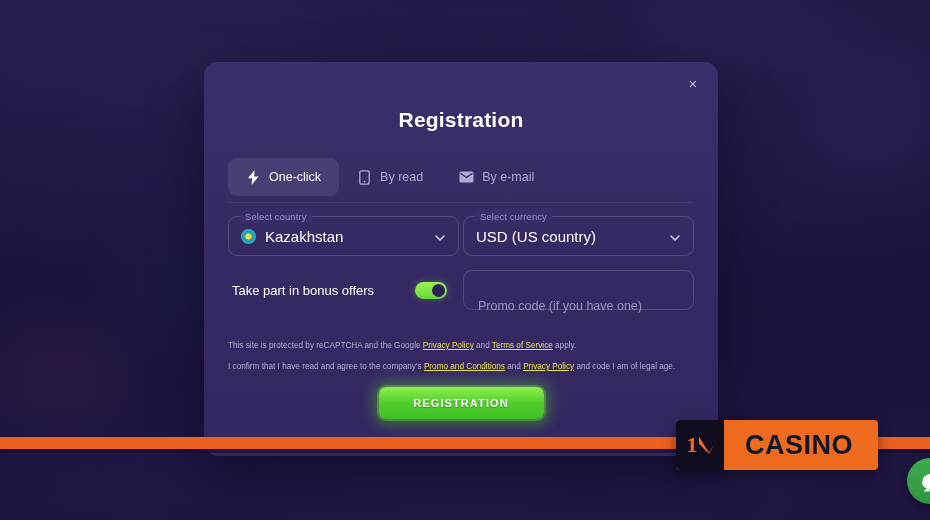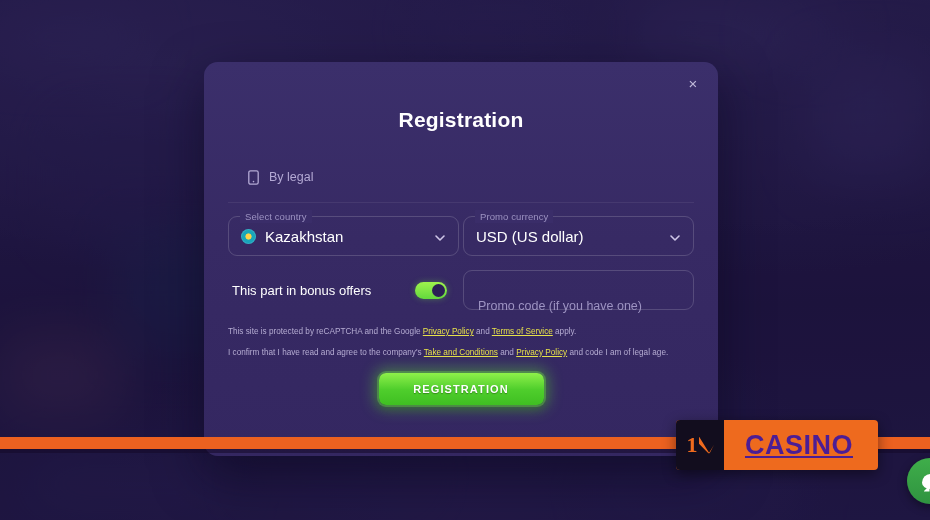--- a/index.html
+++ b/index.html
@@ -194,21 +194,21 @@
     width: 100%;
     background: transparent; border: 0; outline: none;
     color: #fff; font-size: 12.5px;
     font-family: "Liberation Sans", sans-serif;
     margin-top: 32px;
   }
   .promo input::placeholder { color: #9d93c2; }
 
   
   .legal {
-    margin: 16px 24px 0 24px;
+    margin: 30px 24px 0 24px;
     color: #b5acd2;
     font-size: 8.2px;
     line-height: 1.45;
   }
   .legal p { margin-bottom: 9px; }
   .legal a { color: #e7e14a; text-decoration: underline; cursor: pointer; }
 
   
   .submit-wrap { display: flex; justify-content: center; margin-top: 14px; }
   .submit {
@@ -255,27 +255,26 @@
   }
   .casino-mark .chk {
     width: 15px; height: 17px;
     background: #ee6a1e;
     clip-path: polygon(0% 48%, 30% 100%, 100% 0%, 100% 42%, 36% 100%, 12% 66%);
     transform: scaleX(-1);
   }
   .casino-word {
     flex: 1;
     text-align: center;
-    color: #4c1d95;
+    color: #0f172a;
     font-size: 27px;
     font-weight: bold;
     letter-spacing: .5px;
     font-family: "Liberation Sans", sans-serif;
     padding-right: 4px;
-    text-decoration: underline;
   }
 
   
   .chat-fab {
     position: absolute;
     left: 907px; top: 458px;
     width: 46px; height: 46px;
     border-radius: 50%;
     background: linear-gradient(180deg,#3fae4a 0%, #2f9340 100%);
     z-index: 45;
@@ -319,31 +318,48 @@
   <div class="overlay"></div>
 
   <div class="modal">
 
     <div class="modal-close">×</div>
 
     <div class="modal-title">Registration</div>
 
     <div class="tabs">
 
+      <div class="tab active">
+        <span class="ic">
+          <svg width="13" height="15" viewBox="0 0 13 15">
+              <path d="M7.6 0L1 8.3h4.1L4.6 15 11.6 6.4H7.1z" fill="#ffffff"></path>
+            </svg>
+        </span>
+        <span>One-click</span>
+      </div>
 
       <div class="tab">
         <span class="ic">
           <svg width="11" height="15" viewBox="0 0 11 15">
               <rect x="0.8" y="0.8" width="9.4" height="13.4" rx="1.8" fill="none" stroke="#b3a9d4" stroke-width="1.3"></rect>
               <circle cx="5.5" cy="11.6" r="0.8" fill="#b3a9d4"></circle>
             </svg>
         </span>
-        <span>By legal</span>
-      </div>
-
+        <span>By read</span>
+      </div>
+
+      <div class="tab">
+        <span class="ic">
+          <svg width="15" height="12" viewBox="0 0 15 12">
+              <rect x="0.5" y="0.5" width="14" height="11" rx="1.6" fill="#b3a9d4"></rect>
+              <path d="M1.4 2.2l6.1 4.3 6.1-4.3" fill="none" stroke="#372a64" stroke-width="1.4"></path>
+            </svg>
+        </span>
+        <span>By e-mail</span>
+      </div>
 
 
       <div class="tabs-rule"></div>
     </div>
 
     <div class="fields">
       <div class="col">
         <div class="field">
           <span class="field-legend">Select country</span>
           <span class="flag"></span>
@@ -351,54 +367,54 @@
           <span class="chev">
             <svg width="12" height="12" viewBox="0 0 12 12">
                 <path d="M2 4l4 4 4-4" fill="none" stroke="#cfc7e8" stroke-width="1.6" stroke-linecap="round" stroke-linejoin="round"></path>
               </svg>
           </span>
         </div>
       </div>
 
       <div class="col">
         <div class="field">
-          <span class="field-legend">Promo currency</span>
-          <span class="value">USD (US dollar)</span>
+          <span class="field-legend">Select currency</span>
+          <span class="value">USD (US country)</span>
           <span class="chev">
             <svg width="12" height="12" viewBox="0 0 12 12">
                 <path d="M2 4l4 4 4-4" fill="none" stroke="#cfc7e8" stroke-width="1.6" stroke-linecap="round" stroke-linejoin="round"></path>
               </svg>
           </span>
         </div>
       </div>
     </div>
 
     <div class="fields" style="margin-top:14px;">
       <div class="col">
         <div class="bonus-row">
-          <span class="bonus-label">This part in bonus offers</span>
+          <span class="bonus-label">Take part in bonus offers</span>
           <span class="toggle">
             <span class="knob"></span>
           </span>
         </div>
       </div>
 
       <div class="col">
         <div class="promo">
           <input type="text" placeholder="Promo code (if you have one)" style="">
         </div>
       </div>
     </div>
 
     <div class="legal">
       <p>
         <span>This site is protected by reCAPTCHA and the Google </span><a>Privacy Policy</a><span> and </span><a>Terms of Service</a><span> apply.</span>
       </p>
       <p>
-        <span>I confirm that I have read and agree to the company's </span><a>Take and Conditions</a><span> and </span><a>Privacy Policy</a><span> and code I am of legal age.</span>
+        <span>I confirm that I have read and agree to the company's </span><a>Promo and Conditions</a><span> and </span><a>Privacy Policy</a><span> and code I am of legal age.</span>
       </p>
     </div>
 
     <div class="submit-wrap">
       <button class="submit">REGISTRATION</button>
     </div>
 
   </div>
 
   <div class="orange-rule"></div>

